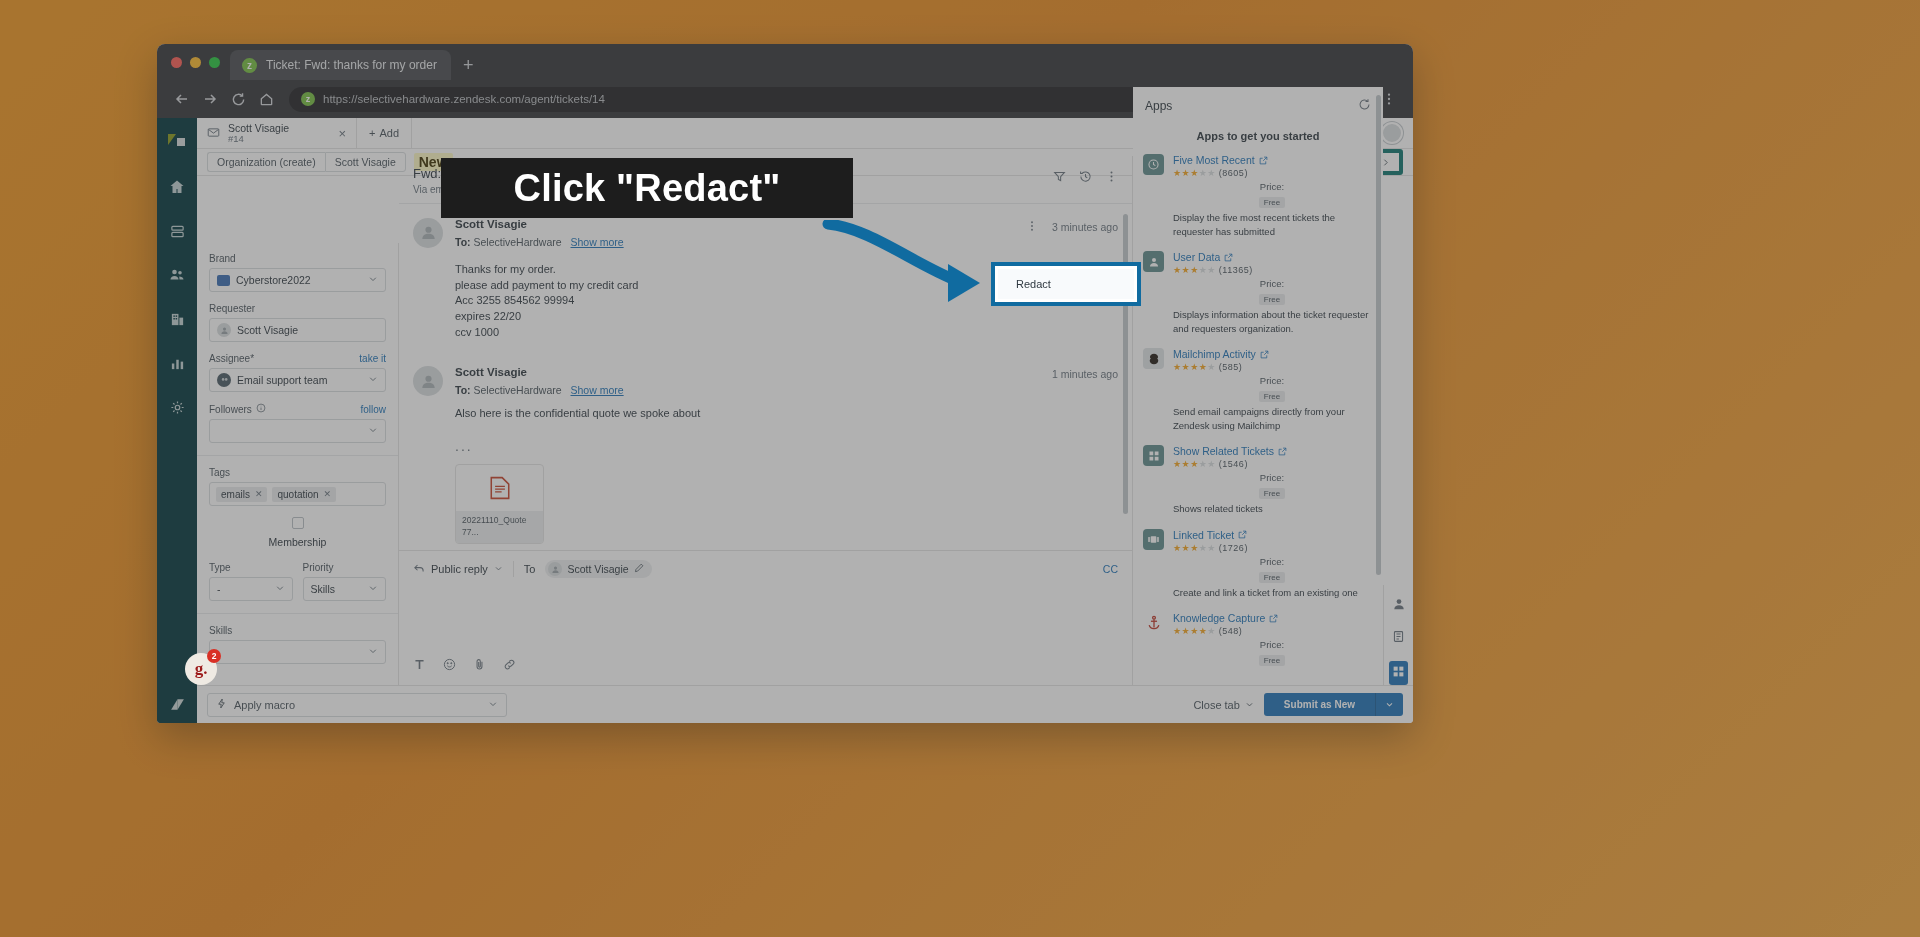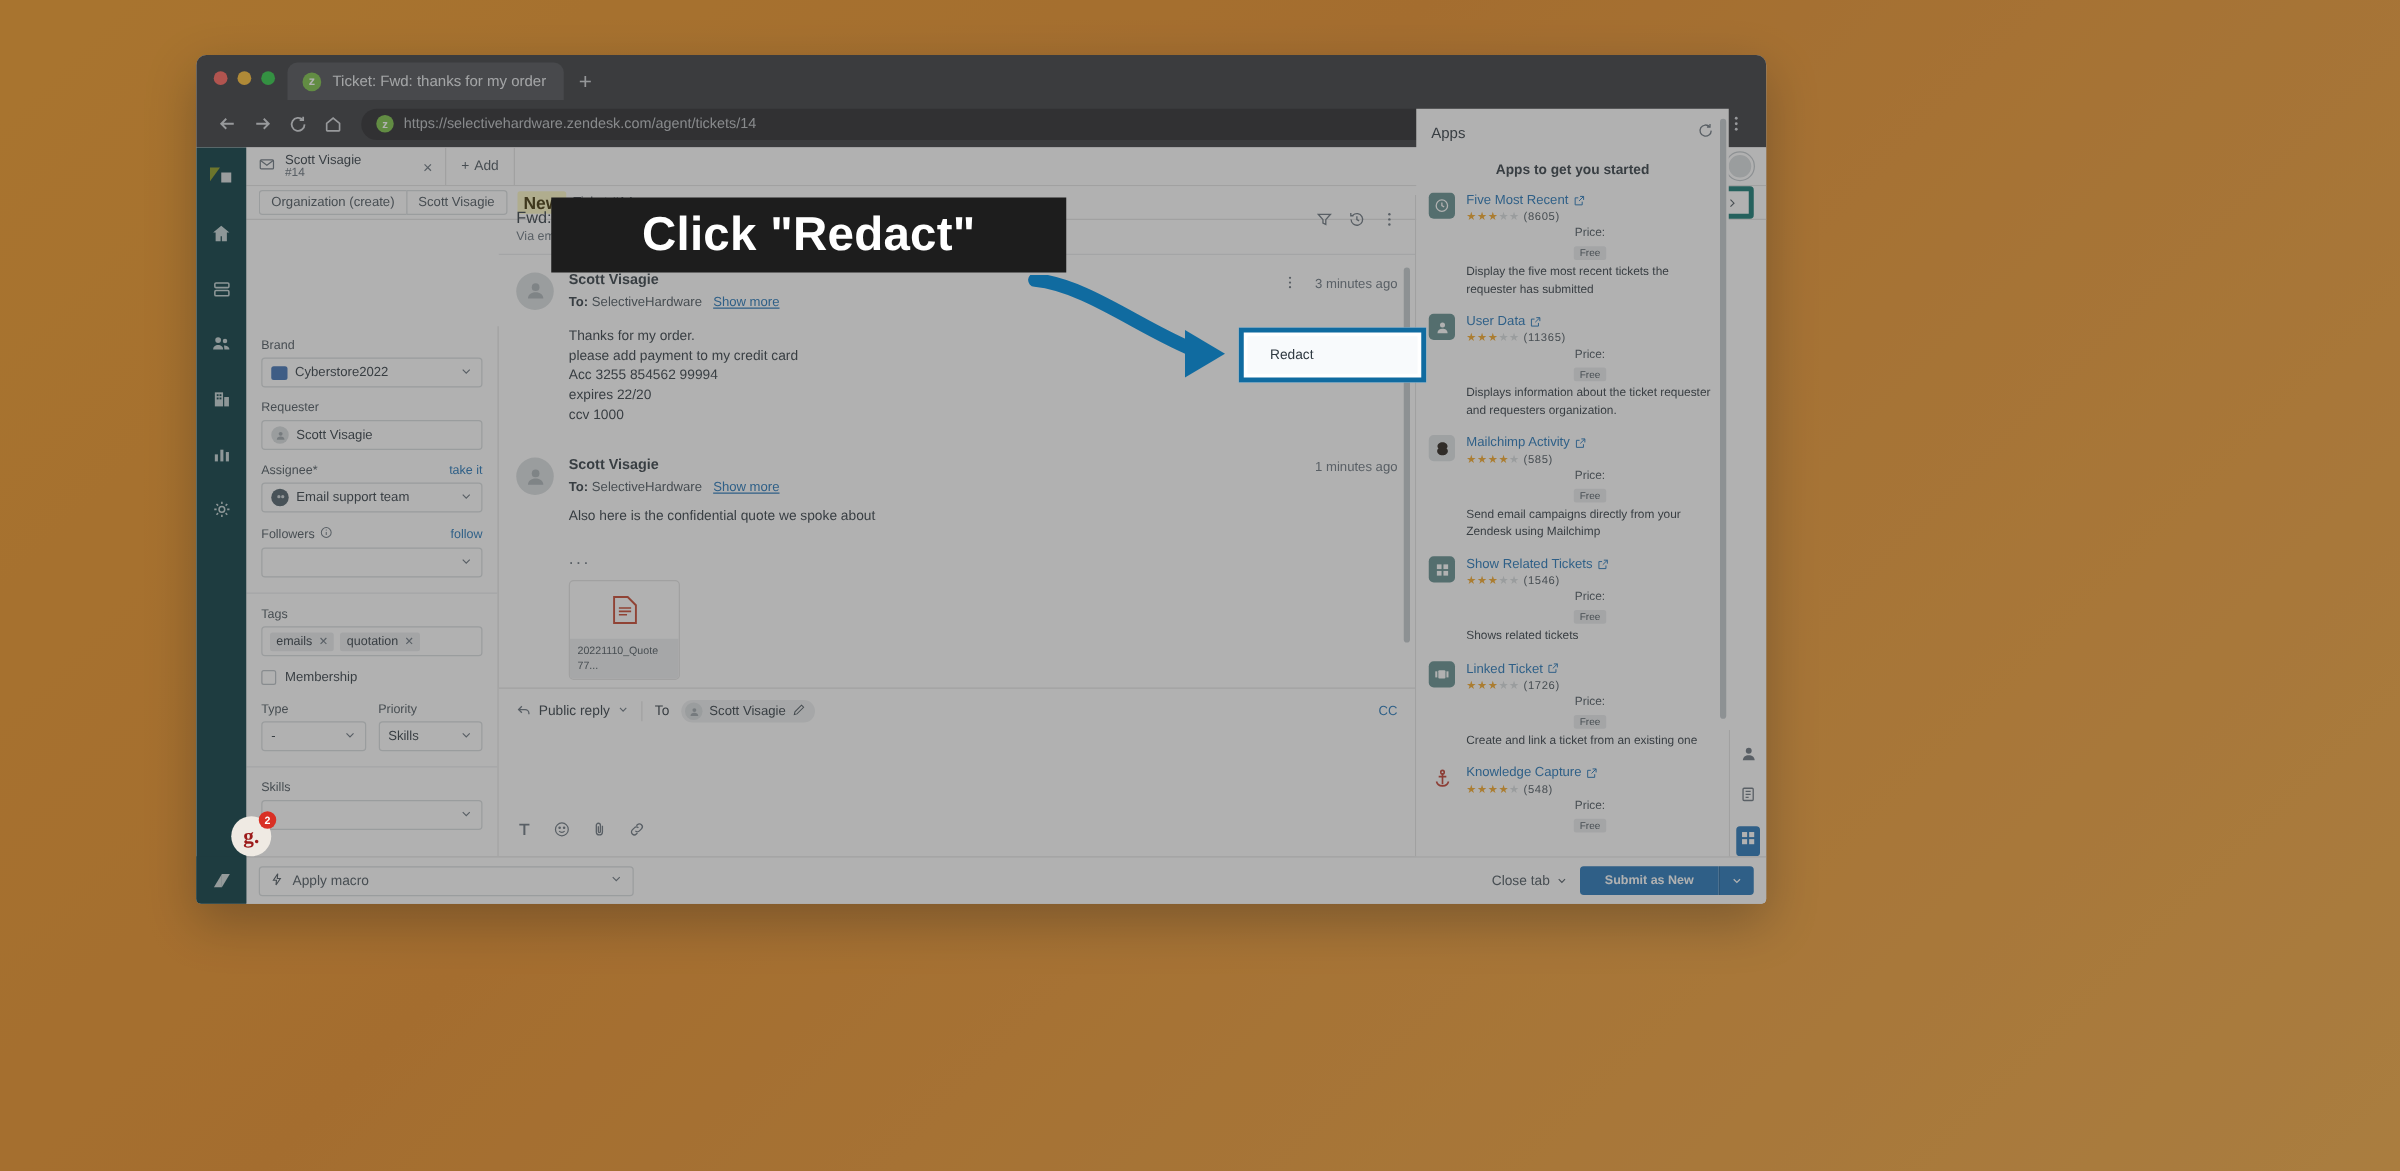--- a/index.html
+++ b/index.html
@@ -183,21 +183,21 @@
   .tagbox {
     min-height: 24px; border: 1px solid #d8dcde; border-radius: 3px;
     display: flex; align-items: center; gap: 5px; padding: 3px 6px;
     flex-wrap: wrap;
   }
   .tag {
     background: #e9ebed; border-radius: 2px; font-size: 10px;
     color: #2f3941; padding: 2px 5px; display: flex; align-items: center; gap: 5px;
   }
   .tag .x { color: #68737d; font-size: 9px; }
-  .checkrow { display: flex; align-items: center; gap: 7px; margin: 9px 0 0; }
+  .checkrow { display: flex; align-items: center; gap: 7px; margin: 9px 0 0; flex-direction: column; }
   .checkbox { width: 12px; height: 12px; border: 1px solid #b9bfc4; border-radius: 2px; }
   .checkrow span { font-size: 10.5px; color: #2f3941; }
   .two-col { display: flex; gap: 10px; }
   .two-col > div { flex: 1; }
 
   
   .convo { flex: 1; display: flex; flex-direction: column; min-width: 0; border-right: 1px solid #e3e3e3; }
   .convo-head {
     padding: 10px 14px 8px; border-bottom: 1px solid #e9ebed;
     display: flex; align-items: flex-start;

